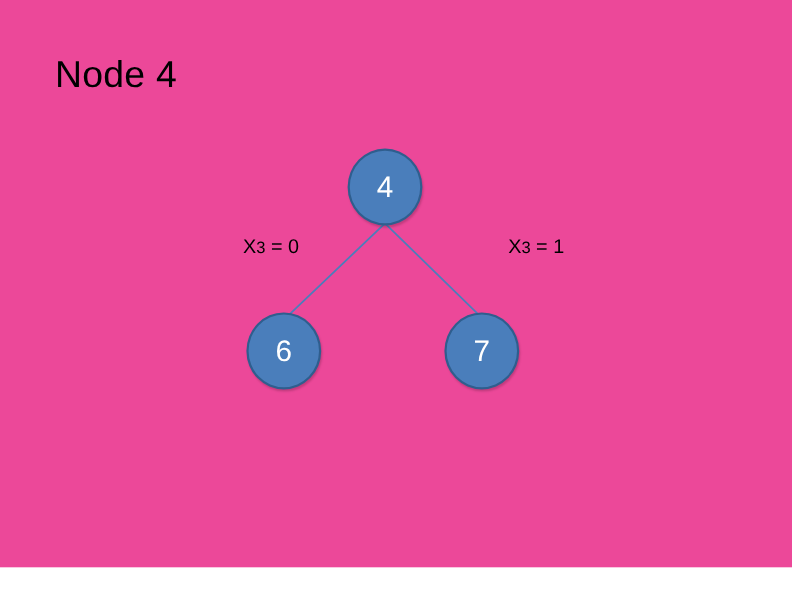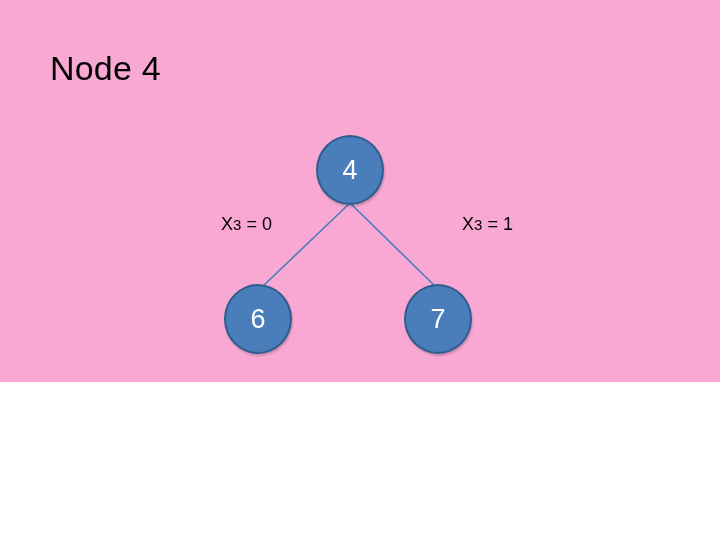--- a/index.html
+++ b/index.html
@@ -7,22 +7,22 @@
     margin: 0;
     padding: 0;
     background: #ffffff;
   }
   body {
     font-family: "Liberation Sans", sans-serif;
   }
   #slide {
     position: relative;
     width: 720px;
-    height: 382px;
-    background: #f9a8d4;
+    height: 516px;
+    background: #ec4899;
     overflow: hidden;
   }
   #slide-title {
     position: absolute;
     left: 50px;
     top: 48px;
     font-size: 34px;
     line-height: 40px;
     font-weight: 400;
     color: #000000;

